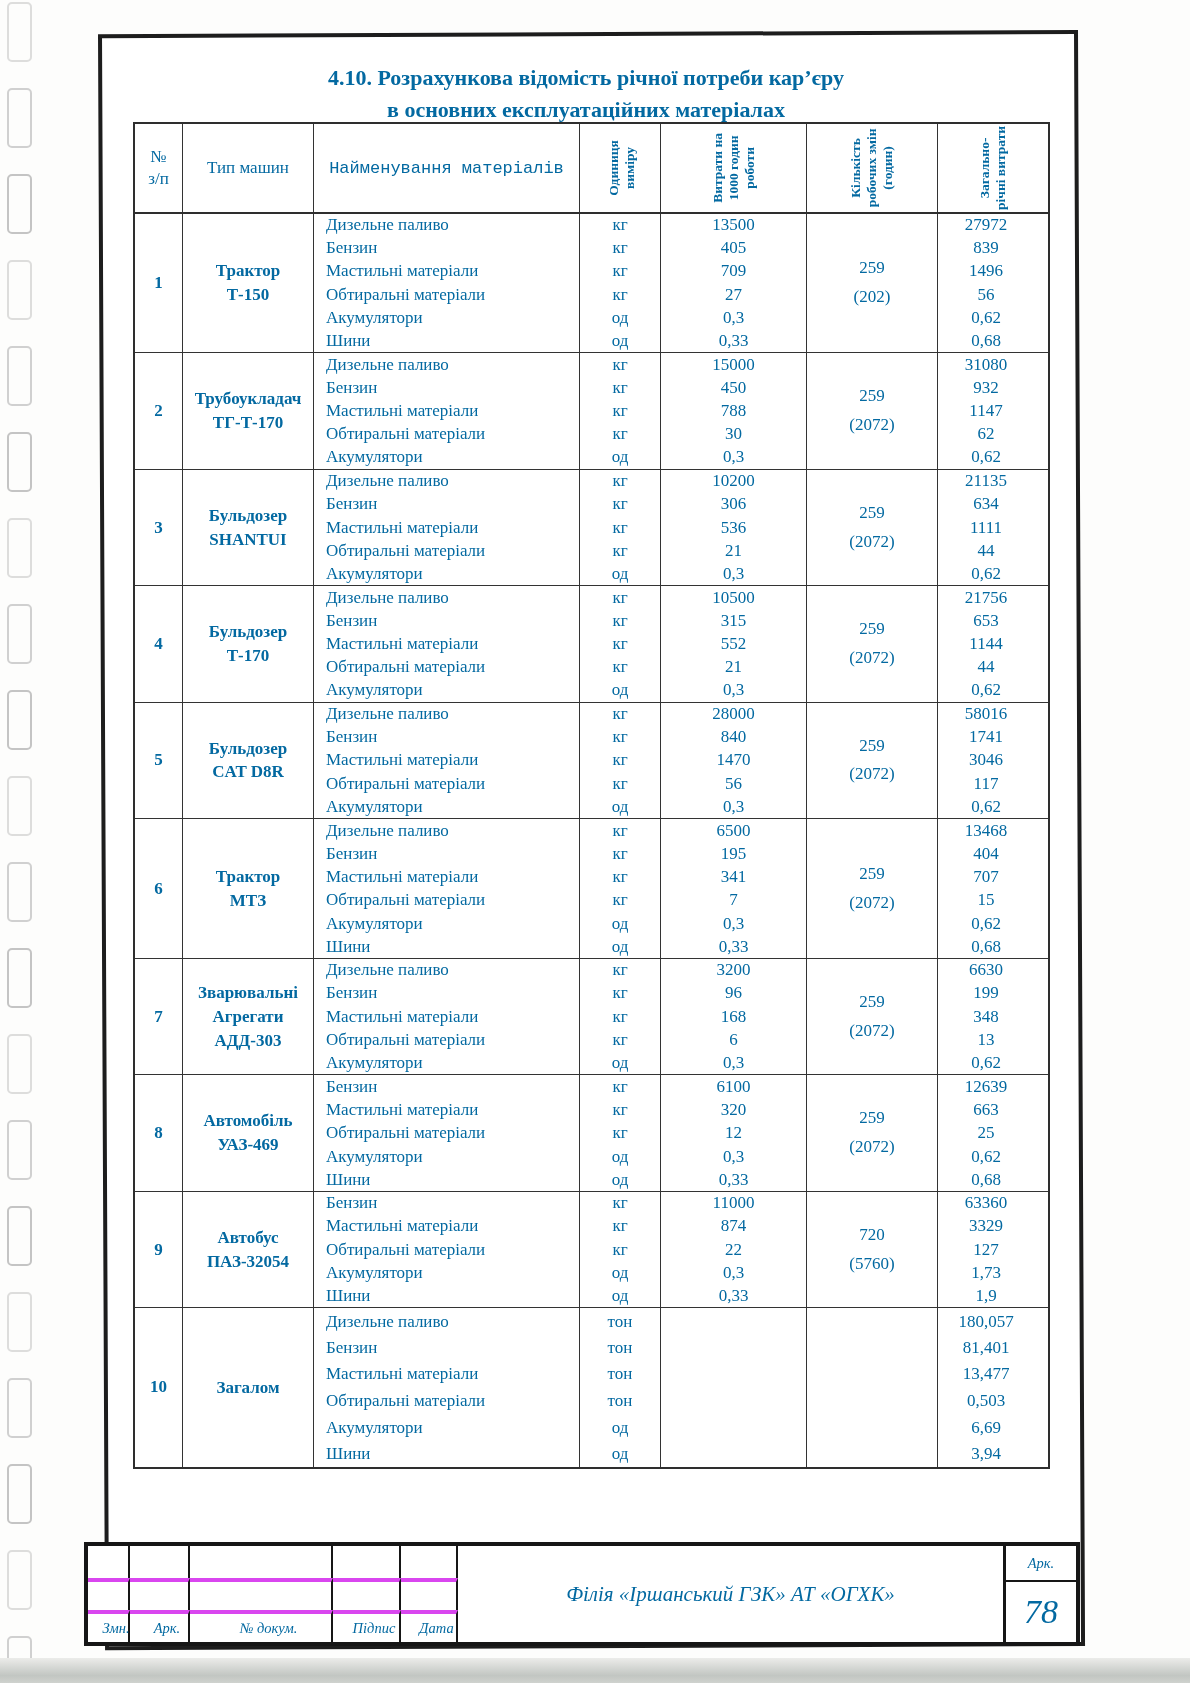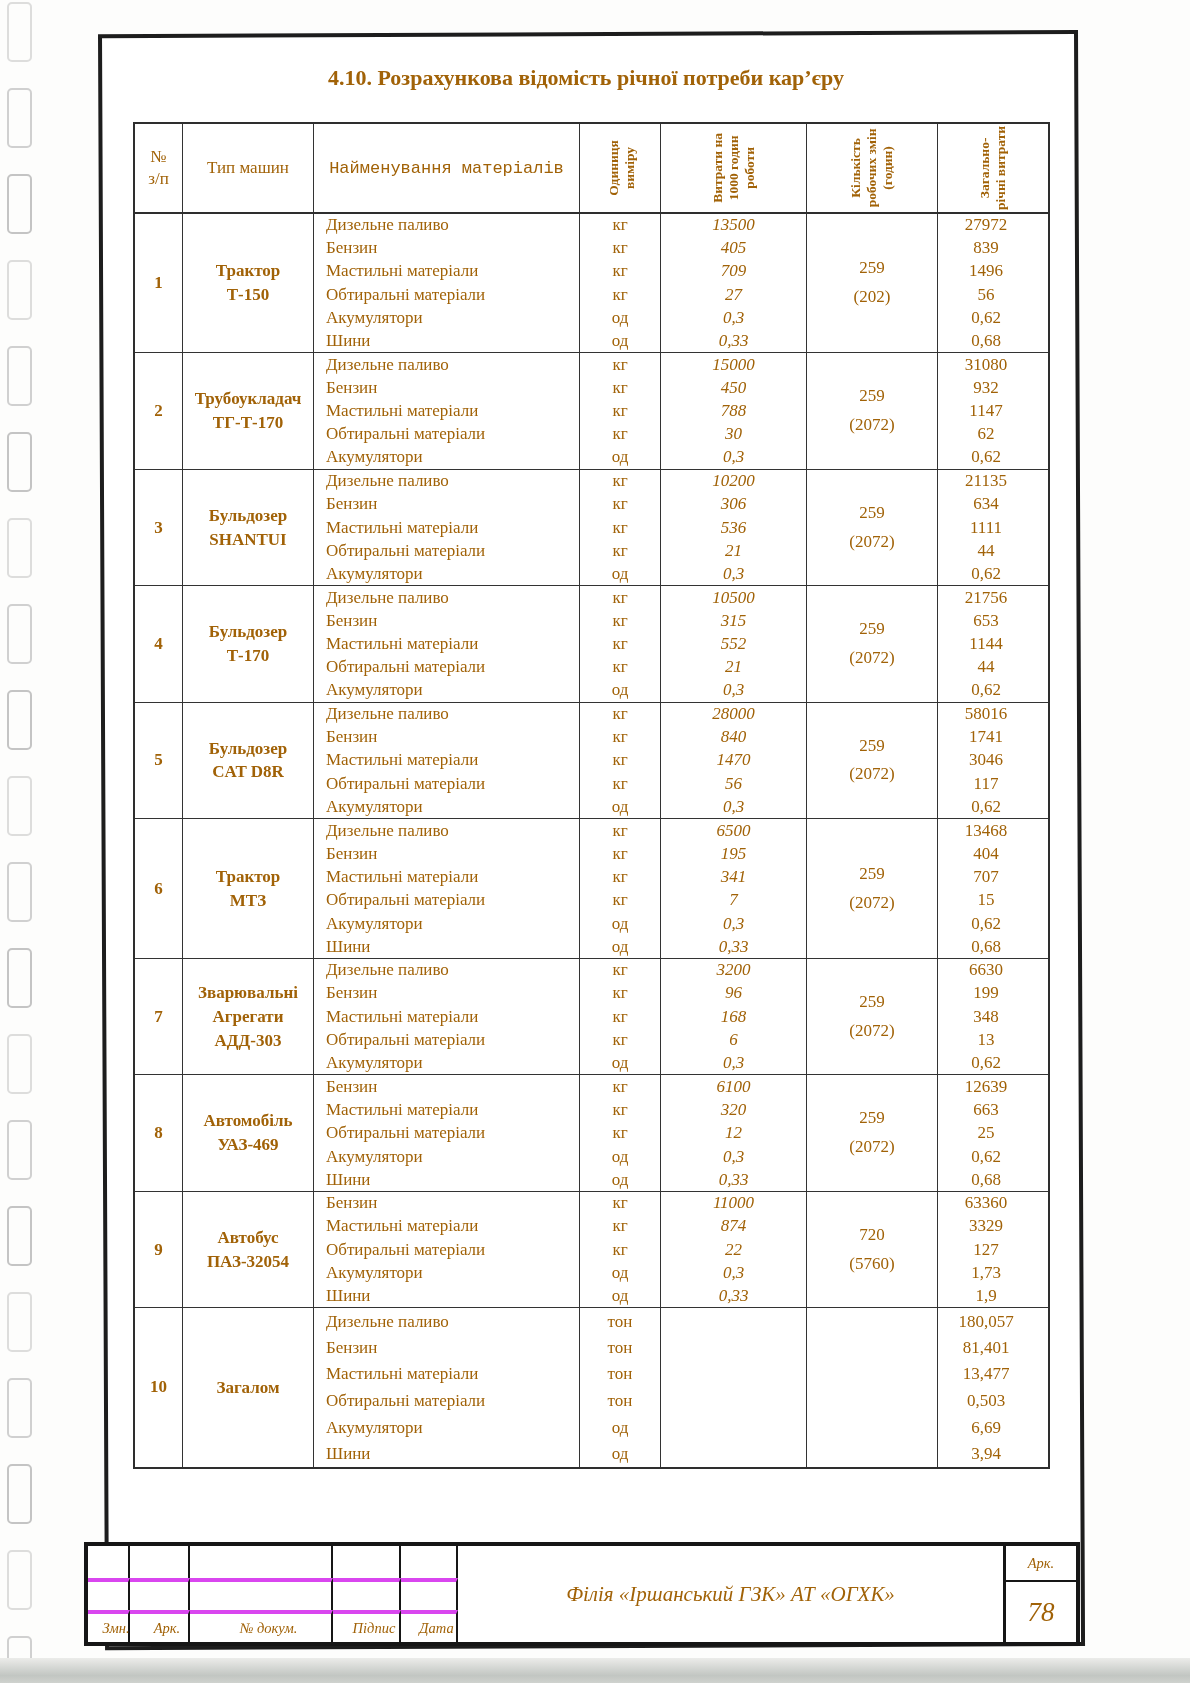--- a/index.html
+++ b/index.html
@@ -1,18 +1,18 @@
 <!DOCTYPE html>
 <html><head>
 <meta charset="utf-8">
 <style>
   html,body { margin:0; padding:0; background:#ffffff; }
   .sheet {
     position:relative; width:1190px; height:1683px; overflow:hidden;
-    background:#fdfdfc; color:#a16207;
+    background:#fdfdfc; color:#0369a1;
     font-family:"Liberation Serif", serif;
   }
   
   .hole {
     position:absolute; left:7px; width:21px; height:56px;
     border:2.5px solid #b6b6b6; border-radius:5px; background:transparent;
   }
   
   .frame {
     position:absolute; left:98px; top:30px; width:972px; height:1608px;
@@ -43,21 +43,21 @@
     transform:rotate(-90deg); width:84px; margin:0 auto;
     font-weight:bold; font-size:13.5px; line-height:1.18; text-align:center;
   }
   tbody tr { height:23.3px; }
   tbody.tall tr { height:26.6px; }
   tbody td { font-size:17px; }
   td.col-num { text-align:center; font-weight:bold; }
   td.col-machine { text-align:center; font-weight:bold; white-space:pre-line; line-height:1.4; }
   td.col-material { text-align:left; padding-left:12px; }
   td.col-unit { text-align:center; }
-  td.col-per1000 { text-align:center;font-style:italic; }
+  td.col-per1000 { text-align:center; }
   td.col-shifts { text-align:center; white-space:pre-line; line-height:1.7; }
   td.col-annual { text-align:center; padding-right:14px; }
   
   .stamp {
     position:absolute; left:84px; top:1542px; width:988px; height:96px;
     border:4px solid #161616; display:flex; background:#fff;
   }
   .stamp-grid {
     display:grid; grid-template-columns:42px 60px 143px 68px 57px;
     grid-template-rows:1fr 1fr 1fr; width:370px;
@@ -73,21 +73,21 @@
     font-style:italic; font-size:21px;border-radius:7px;
   }
   .stamp-right { width:70px; border-left:3px solid #161616; display:flex; flex-direction:column; }
   .stamp-right .lbl {
     height:34px; border-bottom:2.5px solid #161616;
     display:flex; align-items:center; justify-content:center;
     font-style:italic; font-size:14.5px;
   }
   .stamp-right .num {
     flex:1; display:flex; align-items:center; justify-content:center;
-    font-style:italic; font-size:27px;
+    font-style:italic; font-size:34px;
   }
   .scan-edge {
     position:absolute; left:0; bottom:0; width:100%; height:25px;
     background:linear-gradient(180deg,#ececea 0%,#c2c6c2 70%,#cfd2ce 100%);
   }
 </style>
 </head>
 <body>
 
 <div class="sheet">
@@ -112,20 +112,21 @@
       <div class="hole" style="top: 1378px; opacity: 0.63;"></div>
       <div class="hole" style="top: 1464px; opacity: 0.81;"></div>
       <div class="hole" style="top: 1550px; opacity: 0.45;"></div>
       <div class="hole" style="top: 1636px; opacity: 0.63;"></div>
     </div>
 
   <div class="frame"></div>
 
   <div class="title">
     <div>4.10.  Розрахункова відомість річної потреби кар’єру</div>
+    <div>в основних експлуатаційних матеріалах</div>
   </div>
 
   <div class="table-wrap">
     <table class="main" id="materials-table">
       <thead>
         <tr>
           <th class="w-num">№
 з/п</th>
           <th class="w-machine">Тип машин</th>
           <th class="w-material">Найменування матеріалів</th>

